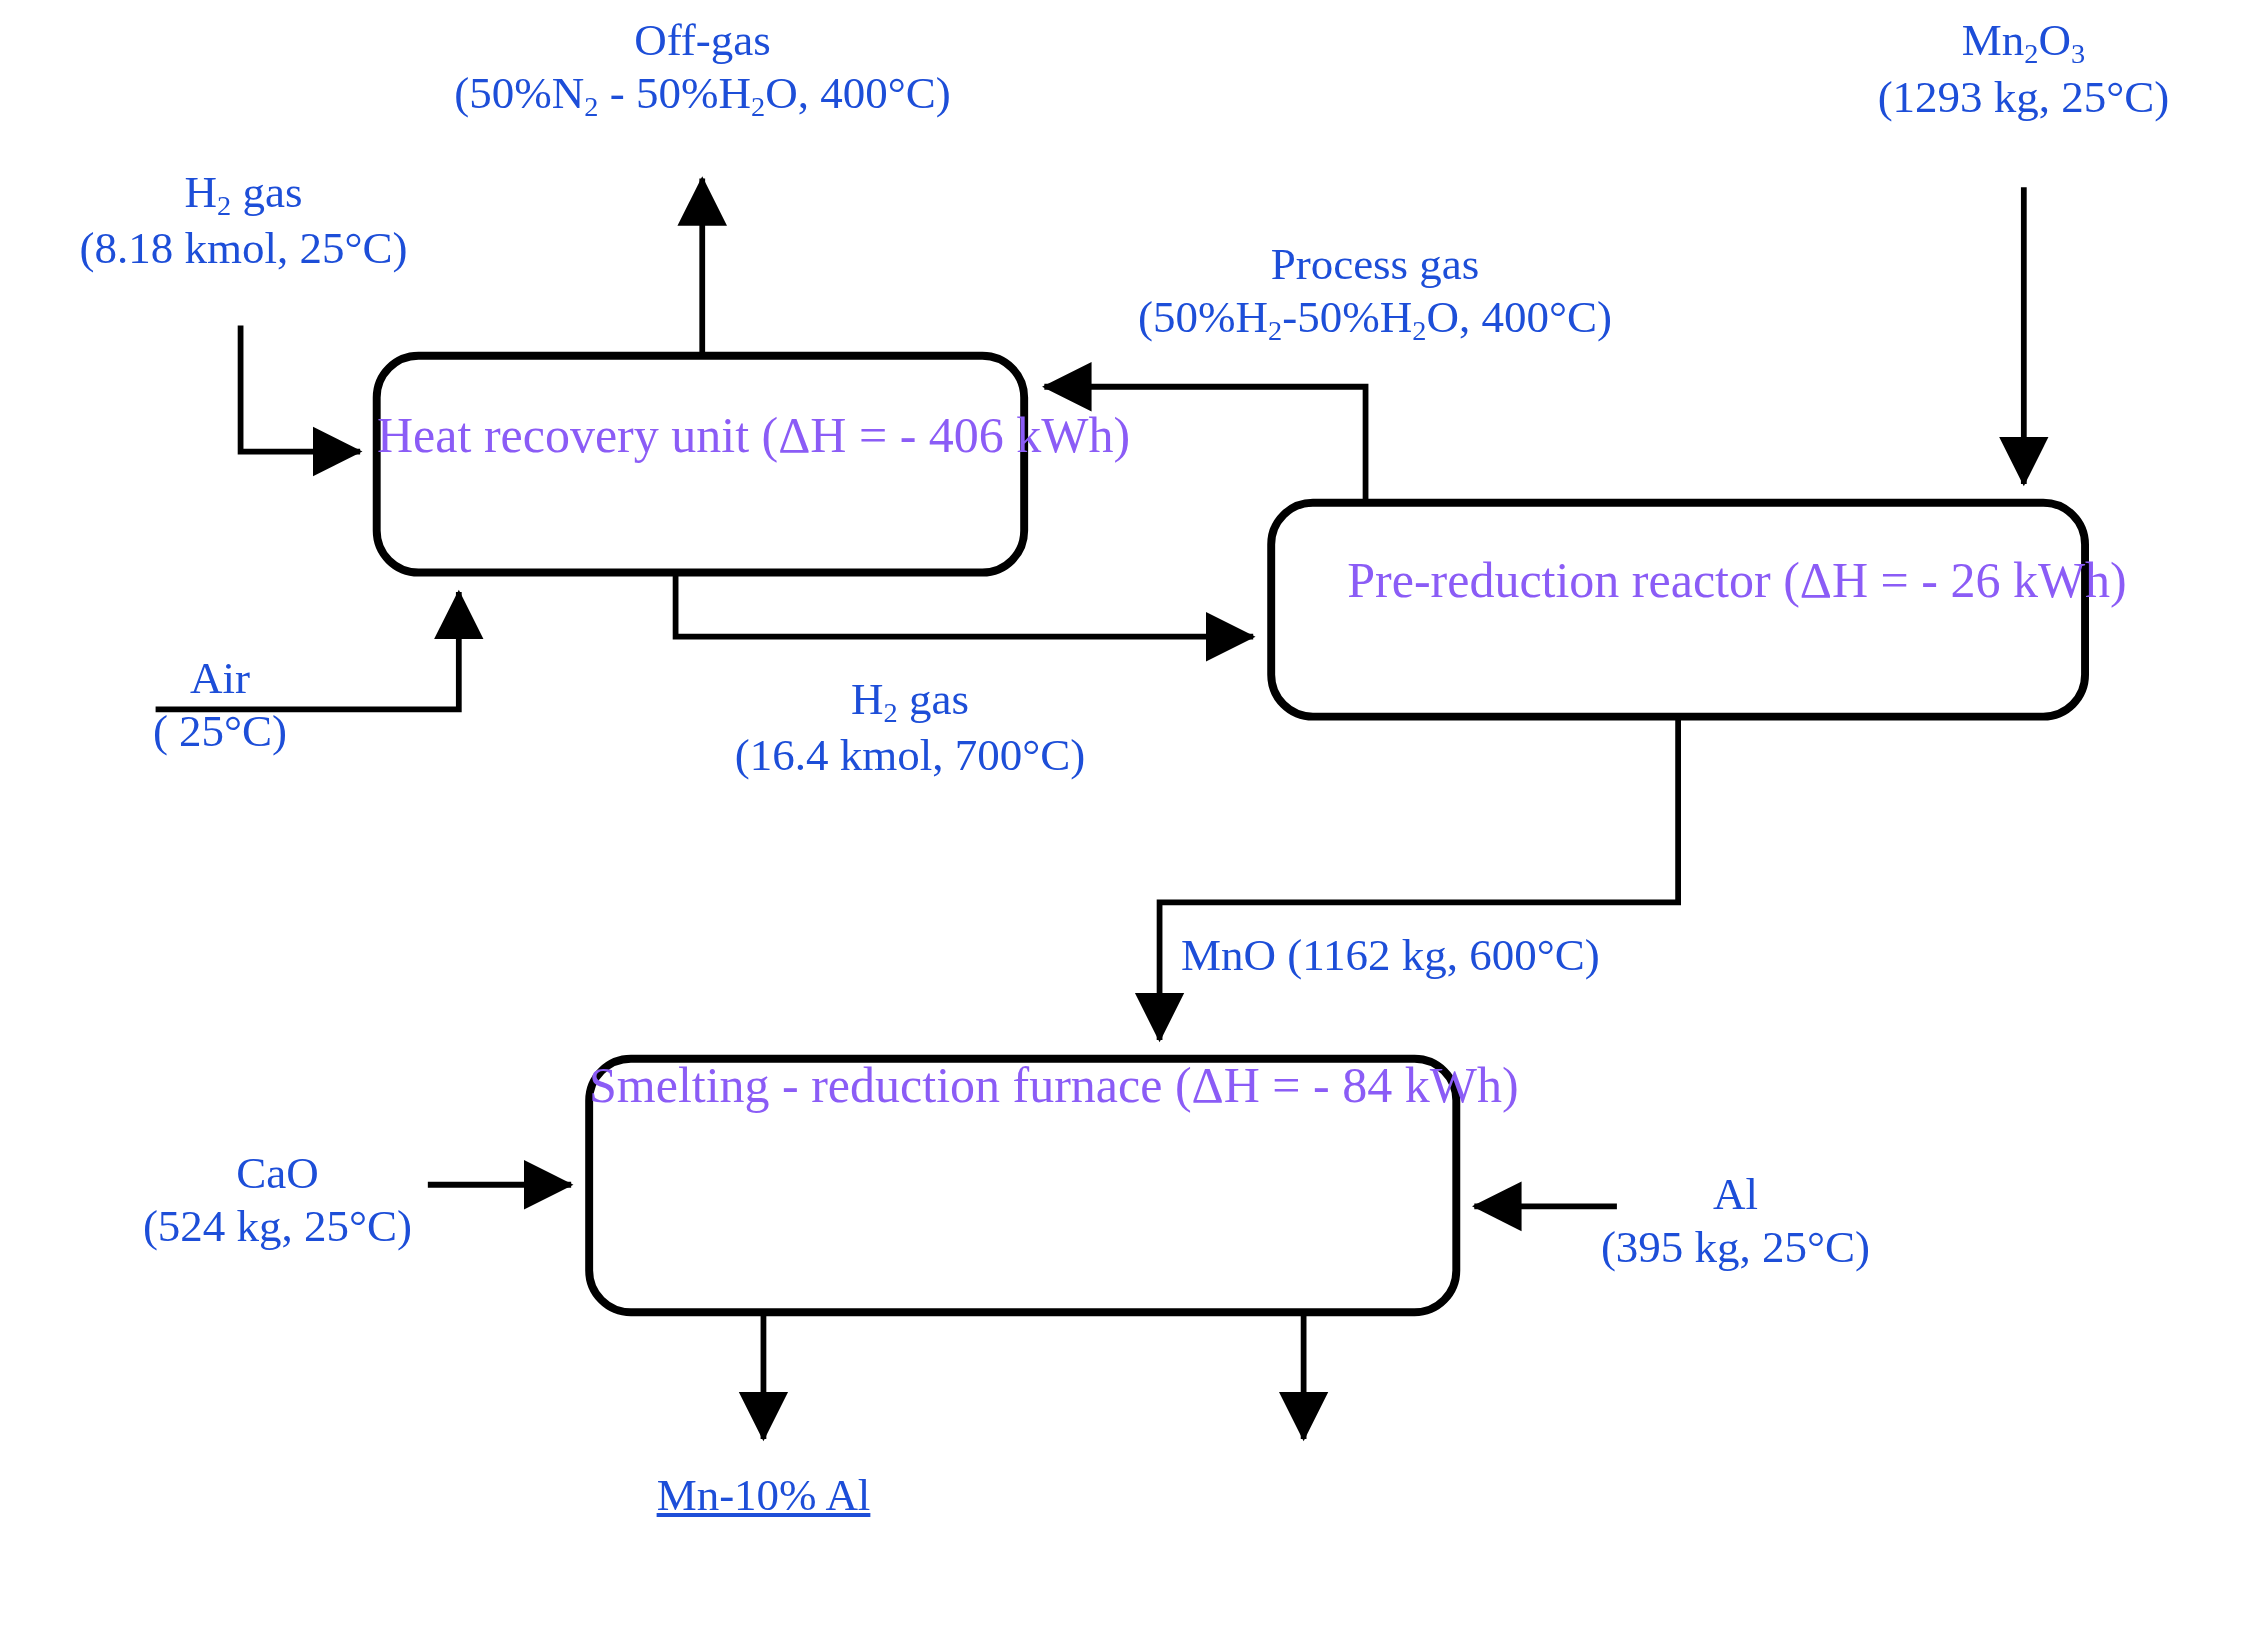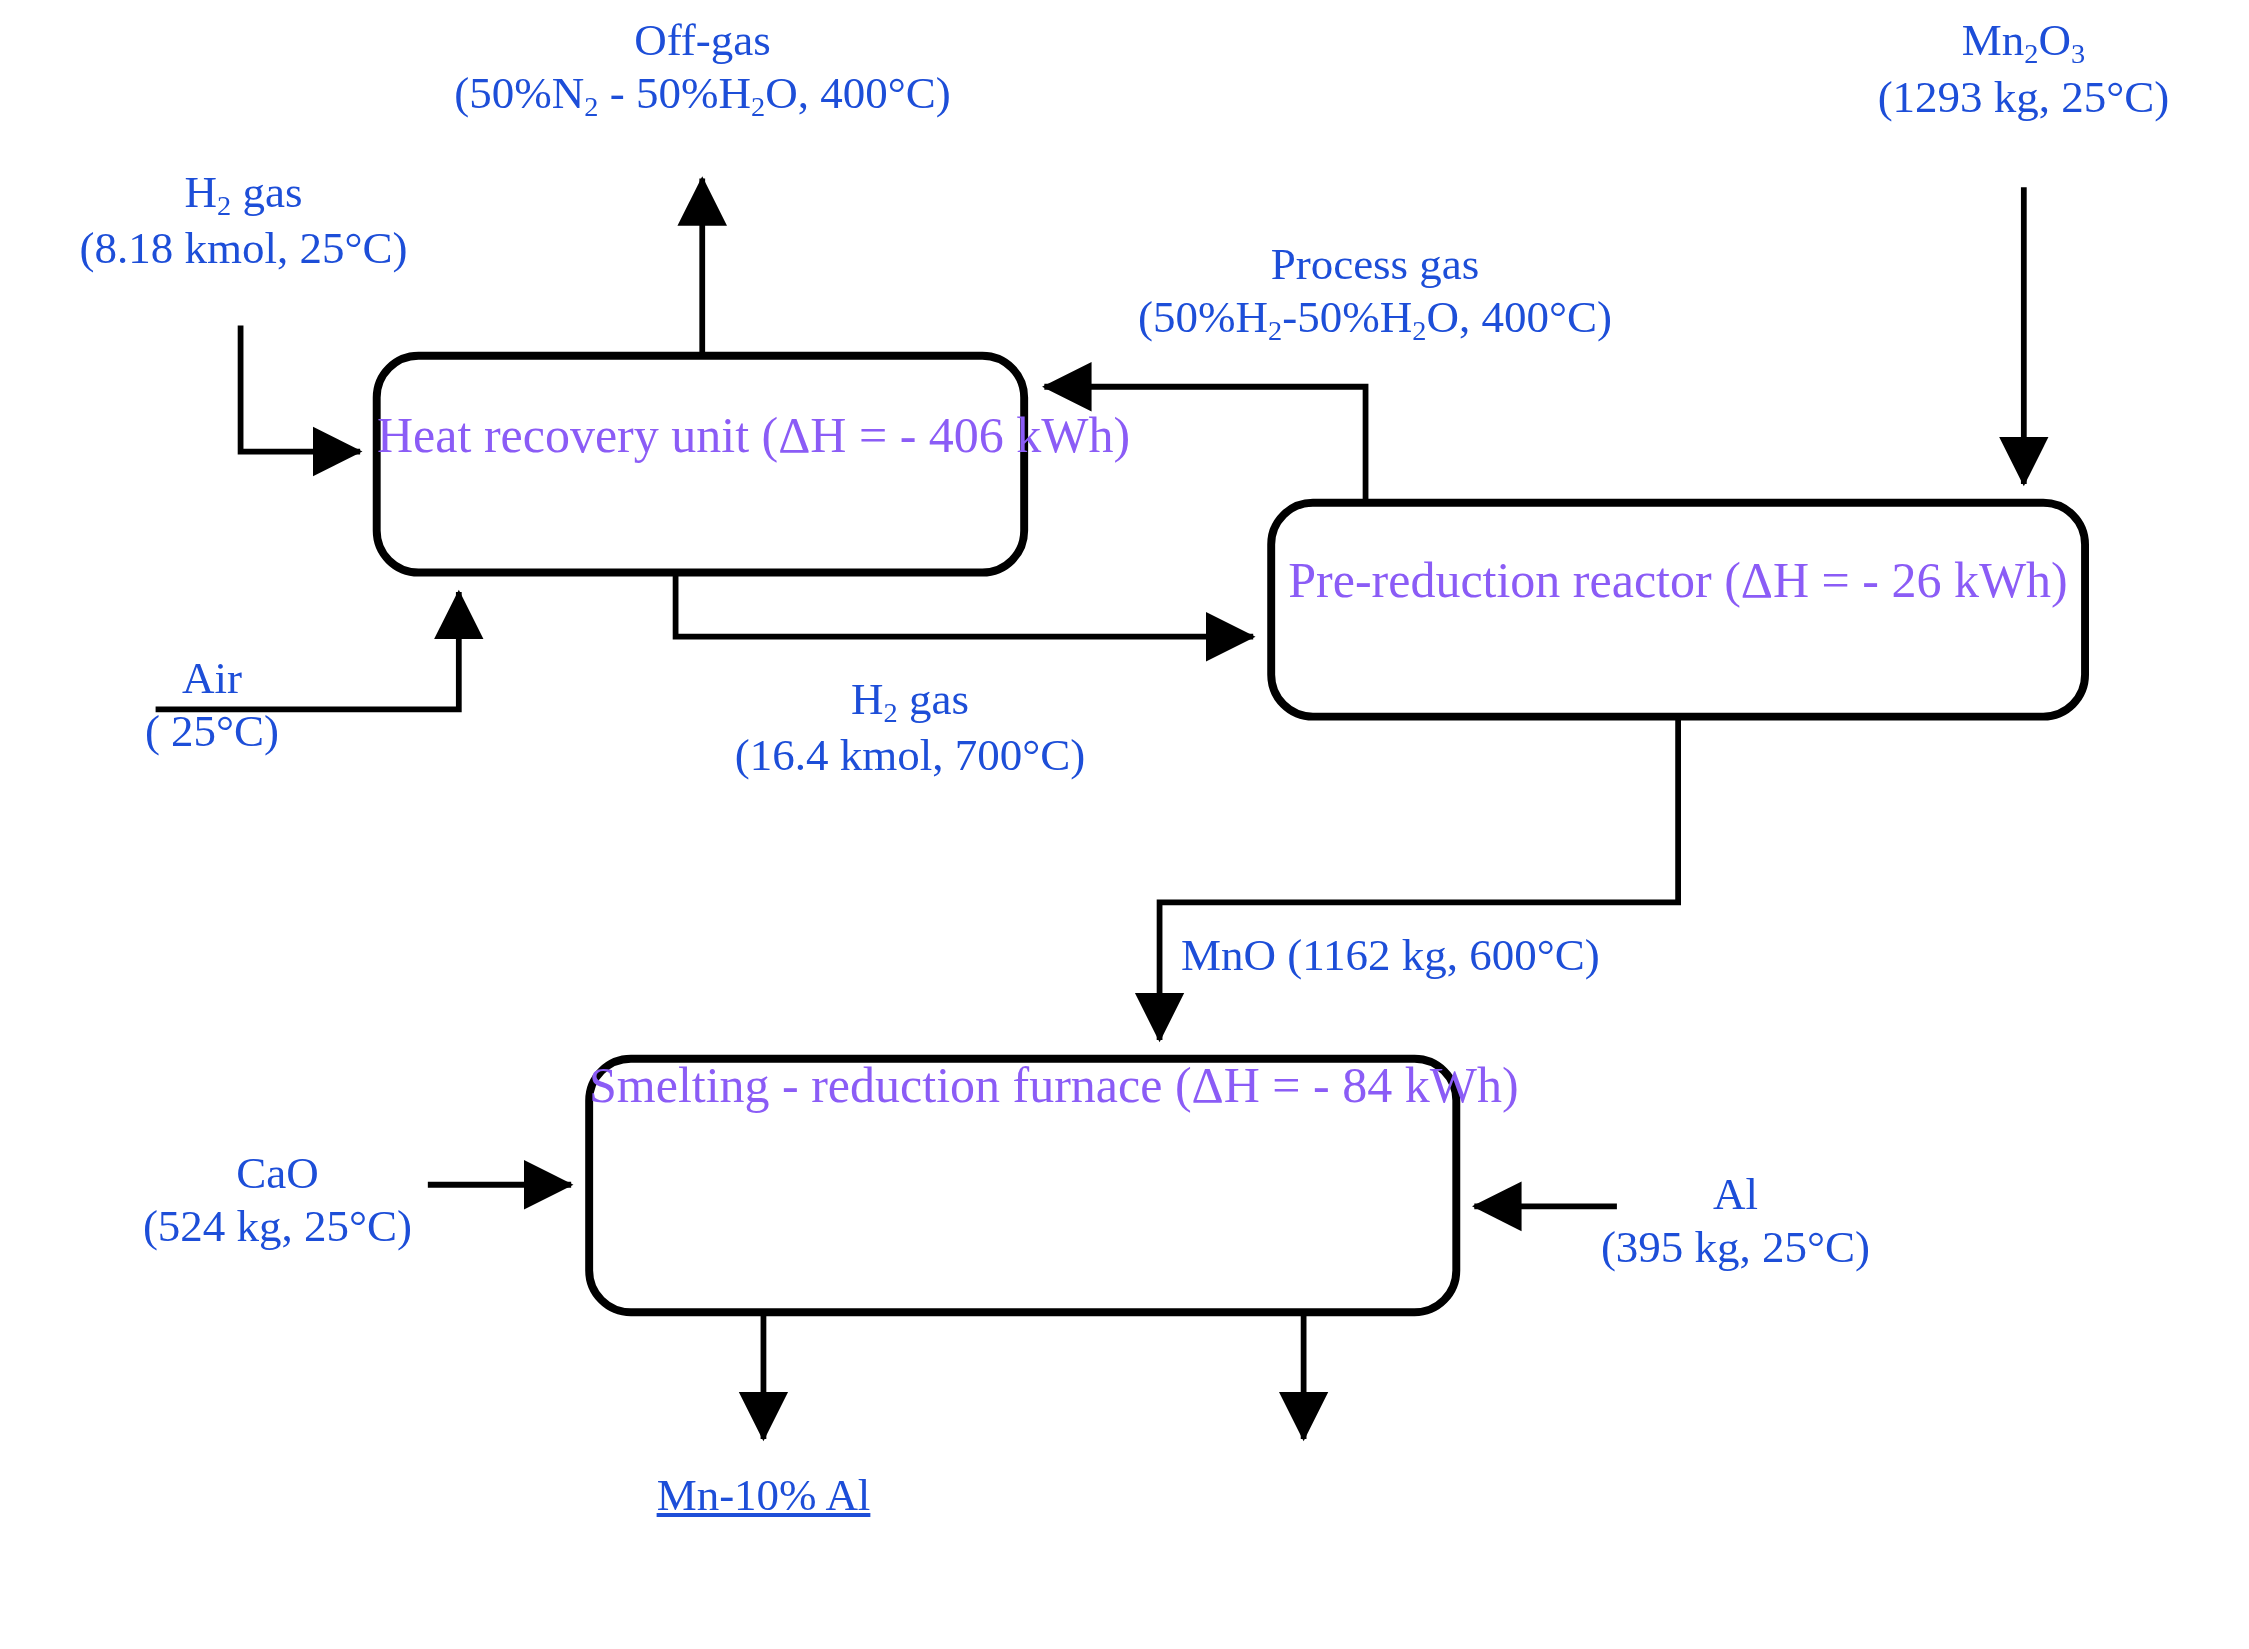--- a/index.html
+++ b/index.html
@@ -87,41 +87,41 @@
 
       <path d="M 1810,1822 L 1810,1998" marker-end="url(#ah)"></path>
     </g>
   </svg>
 
   <div class="boxtext" style="left:377px; top:405px; width:647px;">
     <span>Heat recovery unit</span>
     <span class="l2">(ΔH = - 406 kWh)</span>
   </div>
 
-  <div class="boxtext" style="left:1271px; top:550px; width:814px;">
+  <div class="boxtext" style="left:1330px; top:550px; width:814px;">
     <span>Pre-reduction reactor</span>
     <span class="l2">(ΔH = - 26 kWh)</span>
   </div>
 
   <div class="boxtext" style="left:589px; top:1055px; width:867px;font-family:Liberation Serif, serif;">
     <span>Smelting - reduction furnace</span>
     <span class="l2">(ΔH = - 84 kWh)</span>
   </div>
 
   <div class="lbl" style="left:299px; top:14.4px; width:807px;">
     <span>Off-gas</span>
     <span class="l2"><span>(50%N</span><sub>2</sub><span> - 50%H</span><sub>2</sub><span>O, 400°C)</span></span>
   </div>
 
   <div class="lbl" style="left:0px; top:166px; width:487px;">
     <span><span>H</span><sub>2</sub><span> gas</span></span>
     <span class="l2">(8.18 kmol, 25°C)</span>
   </div>
 
-  <div class="lbl" style="left:4px; top:652px; width:360px;padding-left:28px;">
+  <div class="lbl" style="left:12px; top:652px; width:360px;padding-left:28px;">
     <span>Air</span>
     <span class="l2">( 25°C)</span>
   </div>
 
   <div class="lbl" style="left:1037px; top:238px; width:676px;">
     <span>Process gas</span>
     <span class="l2"><span>(50%H</span><sub>2</sub><span>-50%H</span><sub>2</sub><span>O, 400°C)</span></span>
   </div>
 
   <div class="lbl" style="left:634px; top:673px; width:552px;">

